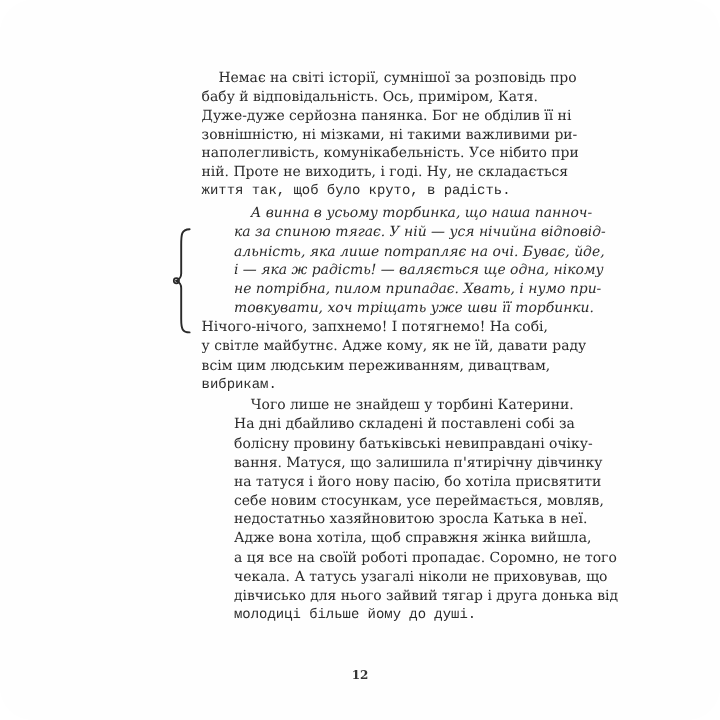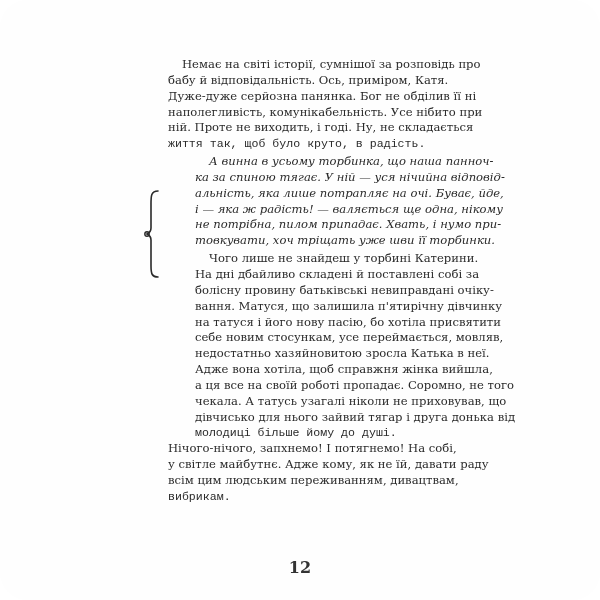--- a/index.html
+++ b/index.html
@@ -60,74 +60,75 @@
       width: 22px;
       height: 92px;
     }
     .page-number {
       position: absolute;
       left: 0;
       width: 600px;
       top: 558px;
       text-align: center;
       font-family: "DejaVu Serif", "Liberation Serif", serif;
-      font-size: 16px;
+      font-size: 10px;
       font-weight: bold;
       color: #333333;
     }
   </style>
 </head>
 <body>
 
 <div class="page">
 
   <svg class="brace" viewBox="0 0 22 92" xmlns="http://www.w3.org/2000/svg">
     <path d="M18 3 C11 3, 11 8, 11 16 L11 40 C11 44, 9 45, 7 46 C9 47, 11 48, 11 52 L11 78 C11 86, 12 89, 18 89" fill="none" stroke="#2a2a2a" stroke-width="1.6" stroke-linecap="round"></path>
     <circle cx="7" cy="46" r="2.2" fill="none" stroke="#2a2a2a" stroke-width="1.4"></circle>
   </svg>
 
   <div class="text-column">
 
     <div class="para">
       <span class="line first-indent">Немає на світі історії, сумнішої за розповідь про</span>
       <span class="line">бабу й відповідальність. Ось, приміром, Катя.</span>
       <span class="line">Дуже-дуже серйозна панянка. Бог не обділив її ні</span>
+      <span class="line">зовнішністю, ні мізками, ні такими важливими ри-</span>
       <span class="line">наполегливість, комунікабельність. Усе нібито при</span>
       <span class="line">ній. Проте не виходить, і годі. Ну, не складається</span>
       <span class="line last">життя так, щоб було круто, в радість.</span>
     </div>
 
     <div class="para italic gap">
       <span class="line first-indent">А винна в усьому торбинка, що наша панноч-</span>
       <span class="line">ка за спиною тягає. У ній — уся нічийна відповід-</span>
       <span class="line">альність, яка лише потрапляє на очі. Буває, йде,</span>
       <span class="line">і — яка ж радість! — валяється ще одна, нікому</span>
       <span class="line">не потрібна, пилом припадає. Хвать, і нумо при-</span>
       <span class="line">товкувати, хоч тріщать уже шви її торбинки.</span>
+    </div>
+
+    <div class="para">
+      <span class="line">Нічого-нічого, запхнемо! І потягнемо! На собі,</span>
+      <span class="line">у світле майбутнє. Адже кому, як не їй, давати раду</span>
+      <span class="line">всім цим людським переживанням, дивацтвам,</span>
+      <span class="line last">вибрикам.</span>
     </div>
 
     <div class="para gap">
       <span class="line first-indent">Чого лише не знайдеш у торбині Катерини.</span>
       <span class="line">На дні дбайливо складені й поставлені собі за</span>
       <span class="line">болісну провину батьківські невиправдані очіку-</span>
       <span class="line">вання. Матуся, що залишила п'ятирічну дівчинку</span>
       <span class="line">на татуся і його нову пасію, бо хотіла присвятити</span>
       <span class="line">себе новим стосункам, усе переймається, мовляв,</span>
       <span class="line">недостатньо хазяйновитою зросла Катька в неї.</span>
       <span class="line">Адже вона хотіла, щоб справжня жінка вийшла,</span>
       <span class="line">а ця все на своїй роботі пропадає. Соромно, не того</span>
       <span class="line">чекала. А татусь узагалі ніколи не приховував, що</span>
       <span class="line">дівчисько для нього зайвий тягар і друга донька від</span>
       <span class="line last">молодиці більше йому до душі.</span>
     </div>
 
-    <div class="para">
-      <span class="line">Нічого-нічого, запхнемо! І потягнемо! На собі,</span>
-      <span class="line">у світле майбутнє. Адже кому, як не їй, давати раду</span>
-      <span class="line">всім цим людським переживанням, дивацтвам,</span>
-      <span class="line last">вибрикам.</span>
-    </div>
-
   </div>
 
   <div class="page-number">12</div>
 
 </div>
 
 </body></html>

